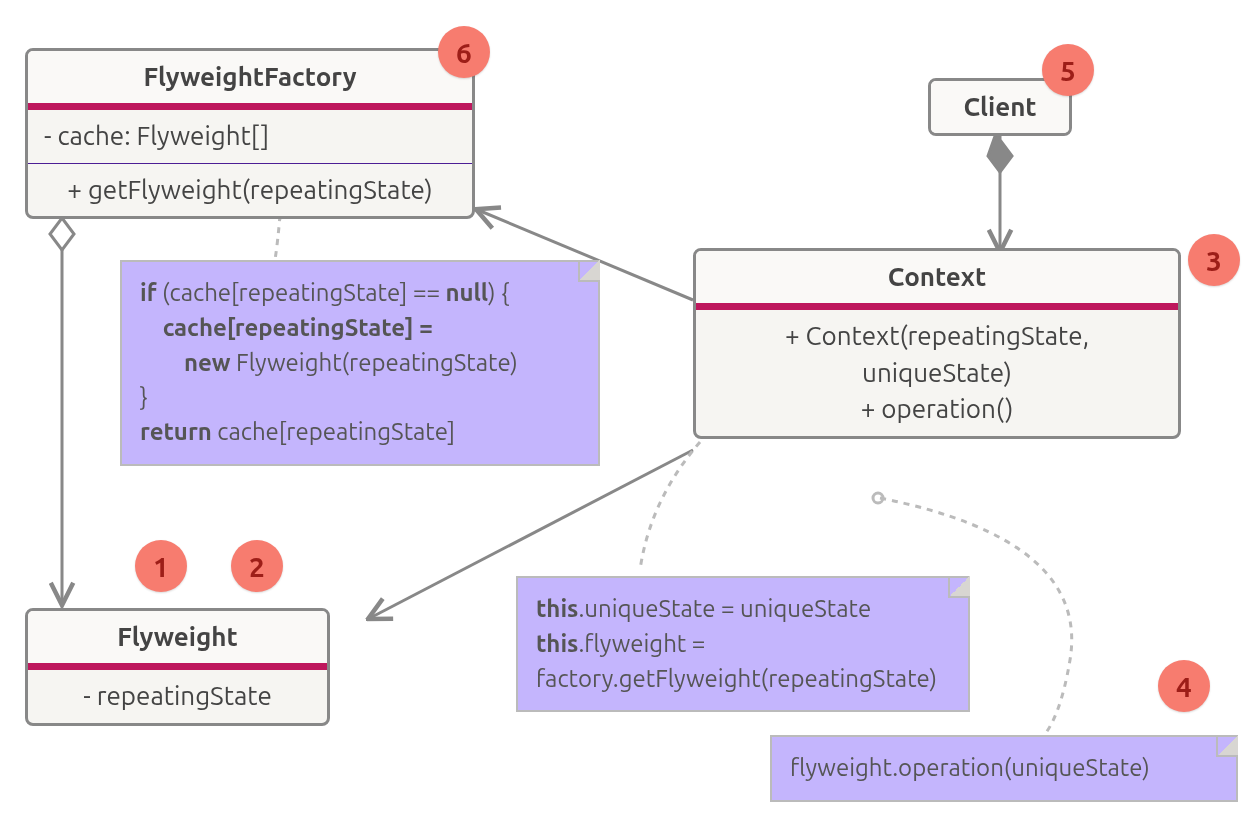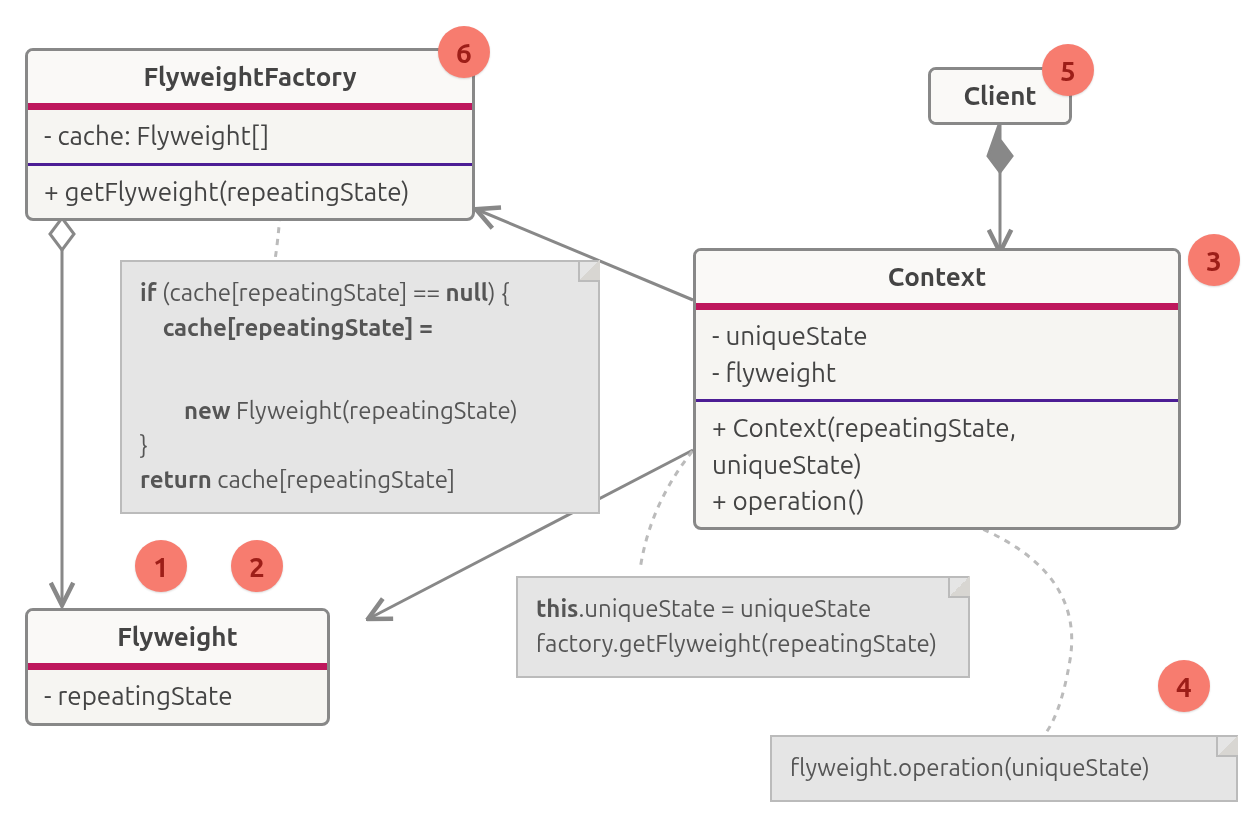--- a/index.html
+++ b/index.html
@@ -23,26 +23,26 @@
     font-size: 26px;
     line-height: 1.4;
   }
   .class-box .title {
     font-weight: 700;
     text-align: center;
     border-bottom: 7px solid #be185d;
     background: #faf9f7;
   }
   .class-box .section {
-    border-bottom: 3px solid #4c1d95;
+    border-bottom: 1px solid #4c1d95;
   }
-  .class-box .section:last-child { border-bottom: none; }
+  .class-box .section:last-child { border-bottom: none; text-align: center; }
   .note {
     position: absolute;
-    background: #e5e5e5;
+    background: #c4b5fd;
     border: 2px solid #bbb;
     padding: 14px 18px;
     font-size: 24px;
     line-height: 1.45;
     color: #555;
   }
   .note .fold {
     position: absolute;
     top: -2px; right: -2px;
     width: 22px; height: 22px;
@@ -102,53 +102,50 @@
   <path d="M880,498 Q1090,540 1070,660 Q1060,720 1040,740" stroke="#bbb" stroke-width="3" stroke-dasharray="6,6" fill="none"></path>
   <circle cx="878" cy="498" r="5" fill="none" stroke="#bbb" stroke-width="3"></circle>
 </svg>
 
 <div class="class-box" style="left:25px; top:48px; width:450px;">
   <div class="row title">FlyweightFactory</div>
   <div class="row section">- cache: Flyweight[]</div>
   <div class="row section">+ getFlyweight(repeatingState)</div>
 </div>
 
-<div class="class-box" style="left:928px; top:67px; width:144px;">
+<div class="class-box" style="left:928px; top:78px; width:144px;">
   <div class="row title" style="border-bottom:none;">Client</div>
 </div>
 
 <div class="class-box" style="left:693px; top:248px; width:488px;">
   <div class="row title">Context</div>
-  <div class="row section">
-    <div>- uniqueState</div>
-    <div>- flyweight</div>
-  </div>
   <div class="row section">
     <div>+ Context(repeatingState, uniqueState)</div>
     <div>+ operation()</div>
   </div>
 </div>
 
 <div class="class-box" style="left:25px; top:608px; width:305px;">
   <div class="row title">Flyweight</div>
   <div class="row section">- repeatingState</div>
 </div>
 
 <div class="note" style="left:120px; top:260px; width:480px;">
   <div class="fold"></div>
   <div><span class="b">if</span><span> (cache[repeatingState] == </span><span class="b">null</span><span>) {</span></div>
   <div style="white-space:pre;font-weight:bold;">    cache[repeatingState] =</div>
-  <div style="white-space:pre;margin-top:48px;"><span>        </span><span class="b">new</span><span> Flyweight(repeatingState)</span></div>
+  <div style="white-space:pre;"><span>        </span><span class="b">new</span><span> Flyweight(repeatingState)</span></div>
   <div>}</div>
   <div><span class="b">return</span><span> cache[repeatingState]</span></div>
 </div>
 
 <div class="note" style="left:516px; top:576px; width:454px;">
   <div class="fold"></div>
   <div><span class="b">this</span><span>.uniqueState = uniqueState</span></div>
+  <div><span class="b">this</span><span>.flyweight =</span></div>
   <div>factory.getFlyweight(repeatingState)</div>
 </div>
 
 <div class="note" style="left:770px; top:735px; width:468px;">
   <div class="fold"></div>
   <div>flyweight.operation(uniqueState)</div>
 </div>
 
 <div class="badge" style="left:135px; top:540px;">1</div>
 <div class="badge" style="left:231px; top:540px;">2</div>

